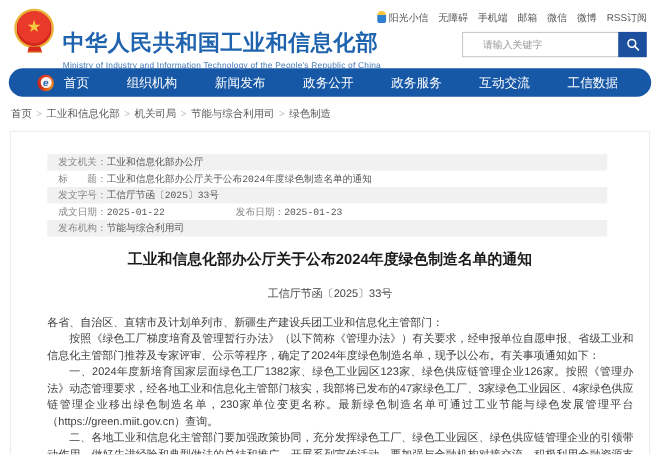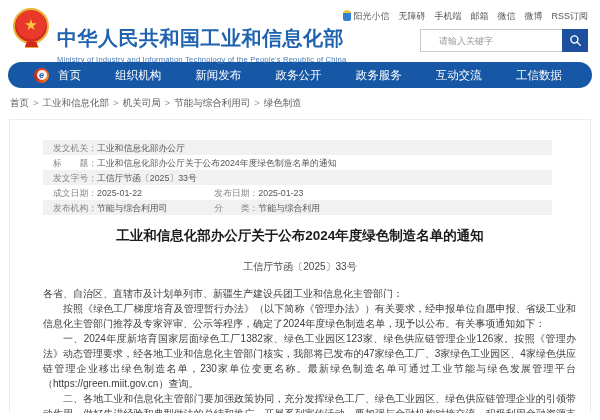--- a/index.html
+++ b/index.html
@@ -71,33 +71,33 @@
     background: conic-gradient(#e4401f, #f08a1d, #c9241a, #e4401f);
     position: relative; flex: none;
   }
   .miit-logo-inner {
     position: absolute; inset: 2.5px; background: #fdf3ee; border-radius: 50%;
     color: #1f63ae; font-size: 9px; font-weight: bold; font-style: italic;
     display: flex; align-items: center; justify-content: center; line-height: 1;
   }
 
   
-  .breadcrumb { margin: 9px 16px 0 10px; font-size: 9.5px; color: #5a5a5a; }
+  .breadcrumb { margin: 9px 16px 0 10px; font-size: 9.5px; color: #5a5a5a; font-family: Liberation Serif, serif; }
   .bc-link { cursor: pointer; }
   .bc-sep { margin: 0 4px; color: #999; }
 
   
   .doc-card {
     margin: 9px 9px 0; border: 1px solid #ededed; border-bottom: none;
     background: #fff; height: 294px; overflow: hidden; padding-bottom: 20px;
   }
   .meta-table { margin: 20px 38px 0 33px; }
   .meta-row {
     display: flex; font-size: 8.8px; line-height: 10px;
-    padding: 2.5px 10px; color: #555;
+    padding: 2.5px 10px; color: #555; font-family: Liberation Mono, monospace;
   }
   .meta-row.alt { background: #f1f1f1; }
   .meta-cell { display: flex; white-space: nowrap; }
   .meta-cell.w { width: 33%; flex: none; }
   .meta-label { color: #868686; white-space: pre; }
   .meta-value { color: #555; }
 
   .doc-title {
     margin: 13px 30px 0; text-align: center;
     font-size: 13.5px; font-weight: bold; color: #1b1b1b; line-height: 1.25;
@@ -201,24 +201,20 @@
       <div class="meta-cell">
         <span class="meta-label">发布日期：</span>
         <span class="meta-value">2025-01-23</span>
       </div>
     </div>
     <div class="meta-row alt">
       <div class="meta-cell w">
         <span class="meta-label">发布机构：</span>
         <span class="meta-value">节能与综合利用司</span>
       </div>
-      <div class="meta-cell">
-        <span class="meta-label">分　　类：</span>
-        <span class="meta-value">节能与综合利用</span>
-      </div>
     </div>
   </div>
 
   <h1 class="doc-title">工业和信息化部办公厅关于公布2024年度绿色制造名单的通知</h1>
   <div class="doc-number">工信厅节函〔2025〕33号</div>
 
   <div class="doc-body">
     <p>各省、自治区、直辖市及计划单列市、新疆生产建设兵团工业和信息化主管部门：</p>
     <p class="ind">按照《绿色工厂梯度培育及管理暂行办法》（以下简称《管理办法》）有关要求，经申报单位自愿申报、省级工业和信息化主管部门推荐及专家评审、公示等程序，确定了2024年度绿色制造名单，现予以公布。有关事项通知如下：</p>
     <p class="ind">一、2024年度新培育国家层面绿色工厂1382家、绿色工业园区123家、绿色供应链管理企业126家。按照《管理办法》动态管理要求，经各地工业和信息化主管部门核实，我部将已发布的47家绿色工厂、3家绿色工业园区、4家绿色供应链管理企业移出绿色制造名单，230家单位变更名称。最新绿色制造名单可通过工业节能与绿色发展管理平台（https://green.miit.gov.cn）查询。</p>

